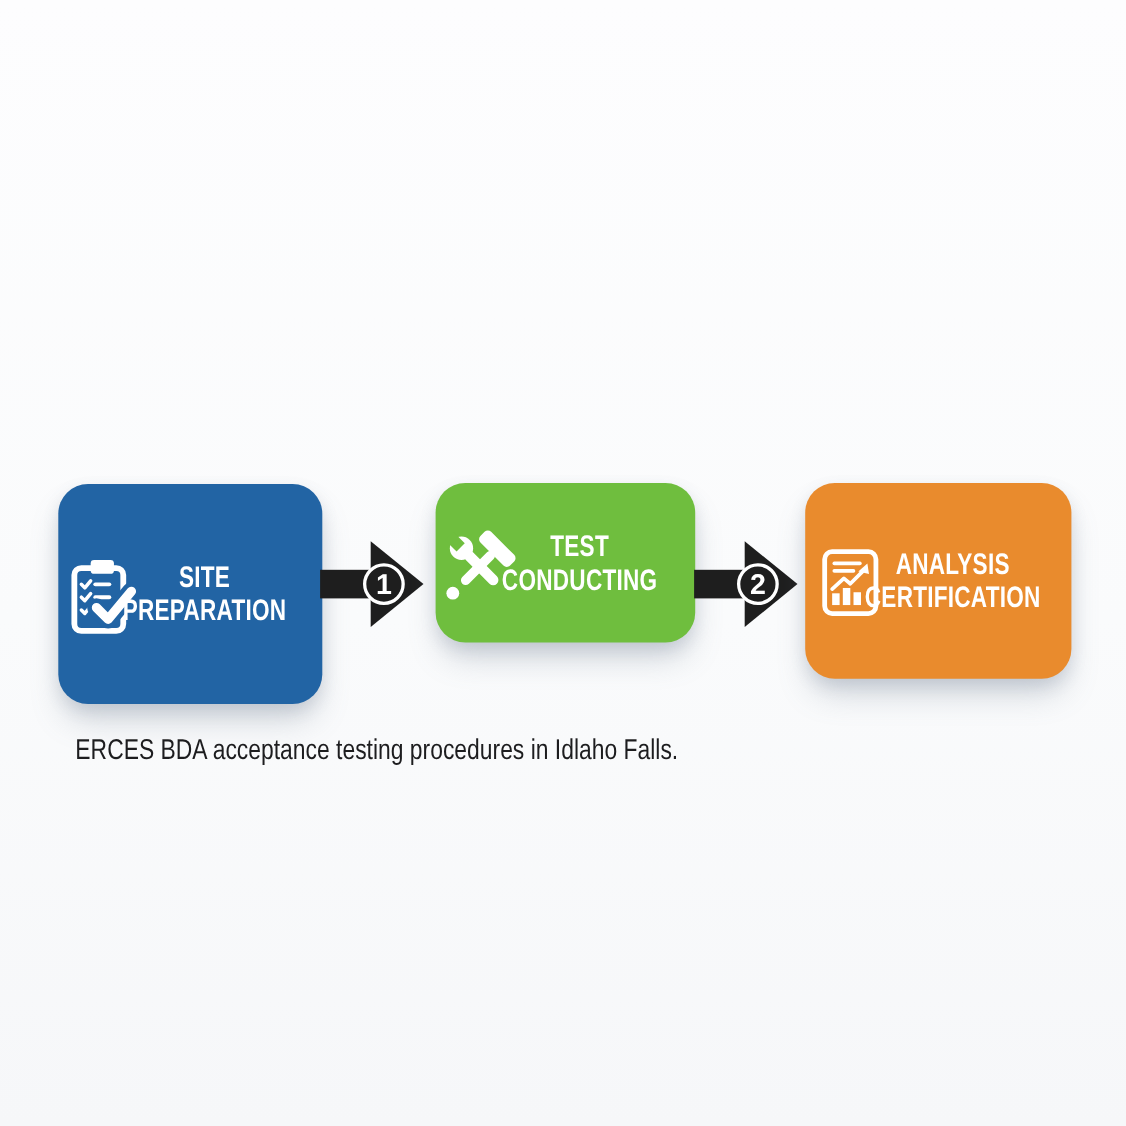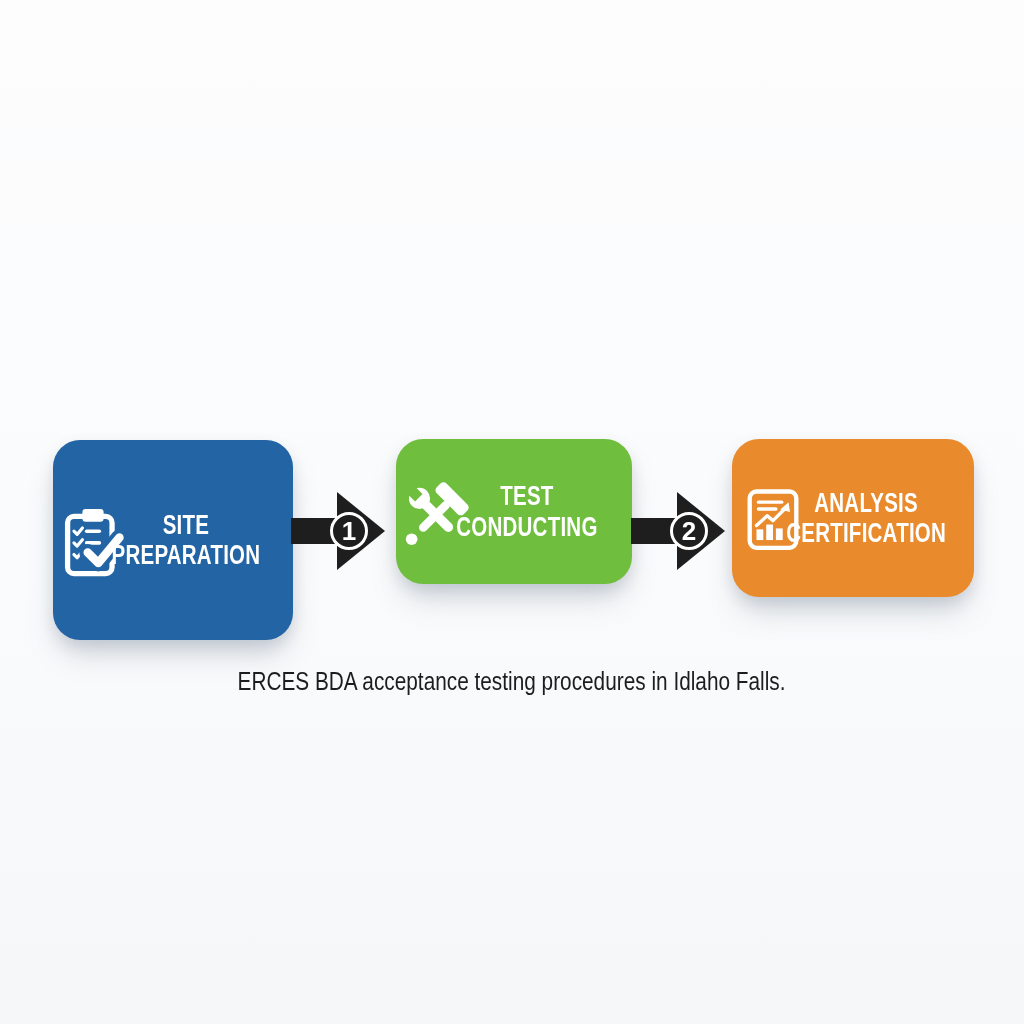--- a/index.html
+++ b/index.html
@@ -14,21 +14,21 @@
     background:linear-gradient(180deg,#fdfdfe 0%,#fafbfc 55%,#f6f7f9 100%);
   }
   .step{
     position:absolute;
     border-radius:27px;
     box-shadow:0 18px 30px -6px rgba(105,120,140,.32), 0 6px 14px rgba(105,120,140,.16);
     display:flex;align-items:center;justify-content:center;
   }
   .step-blue{left:53px;top:440px;width:240px;height:200px;}
   .step-green{left:396px;top:439px;width:236px;height:145px;}
-  .step-orange{left:732px;top:439px;width:242px;height:158px;}
+  .step-orange{left:732px;top:439px;width:242px;height:178px;}
   .step-icon{
     position:absolute;left:4px;top:50%;
     transform:translateY(-46%);
     width:72px;height:72px;
   }
   .step-icon svg{width:100%;height:100%;display:block;}
   .step-label{
     width:100%;
     padding-left:34px;
     text-align:center;
@@ -44,21 +44,21 @@
   }
   .arrow-1{left:291px;}
   .arrow-2{left:631px;}
   .arrow svg{width:100%;height:100%;display:block;overflow:visible;}
   .arrow text{
     font-family:"Liberation Sans", sans-serif;
     font-weight:bold;font-size:26px;
   }
   .caption{
     position:absolute;left:0;top:666px;width:1024px;
-    text-align:center;
+    text-align:left;
     color:#1d1d1f;
     font-size:26px;
     letter-spacing:0;
   }
   .caption .condensed{
     display:inline-block;transform:scaleX(.8);
   }
 </style>
 </head>
 <body>

